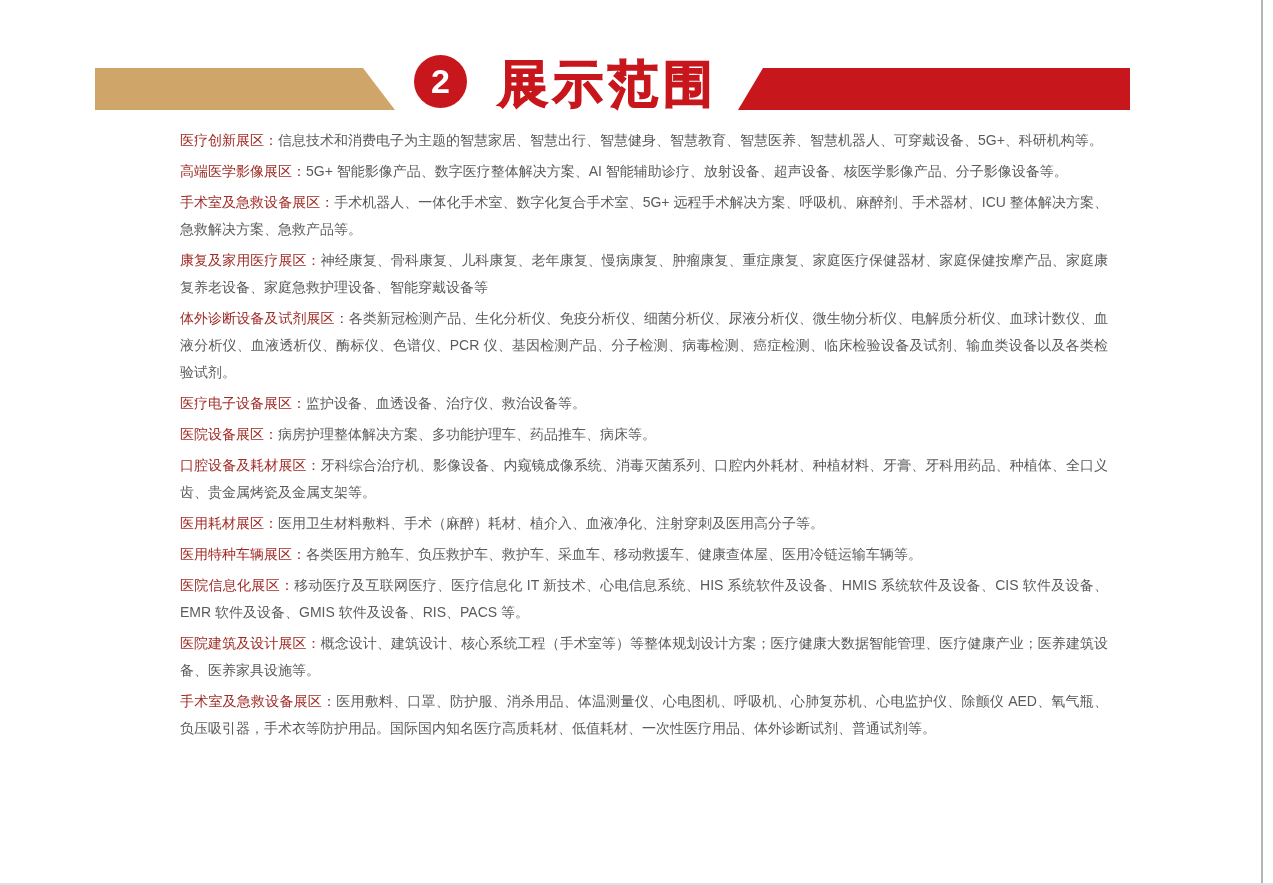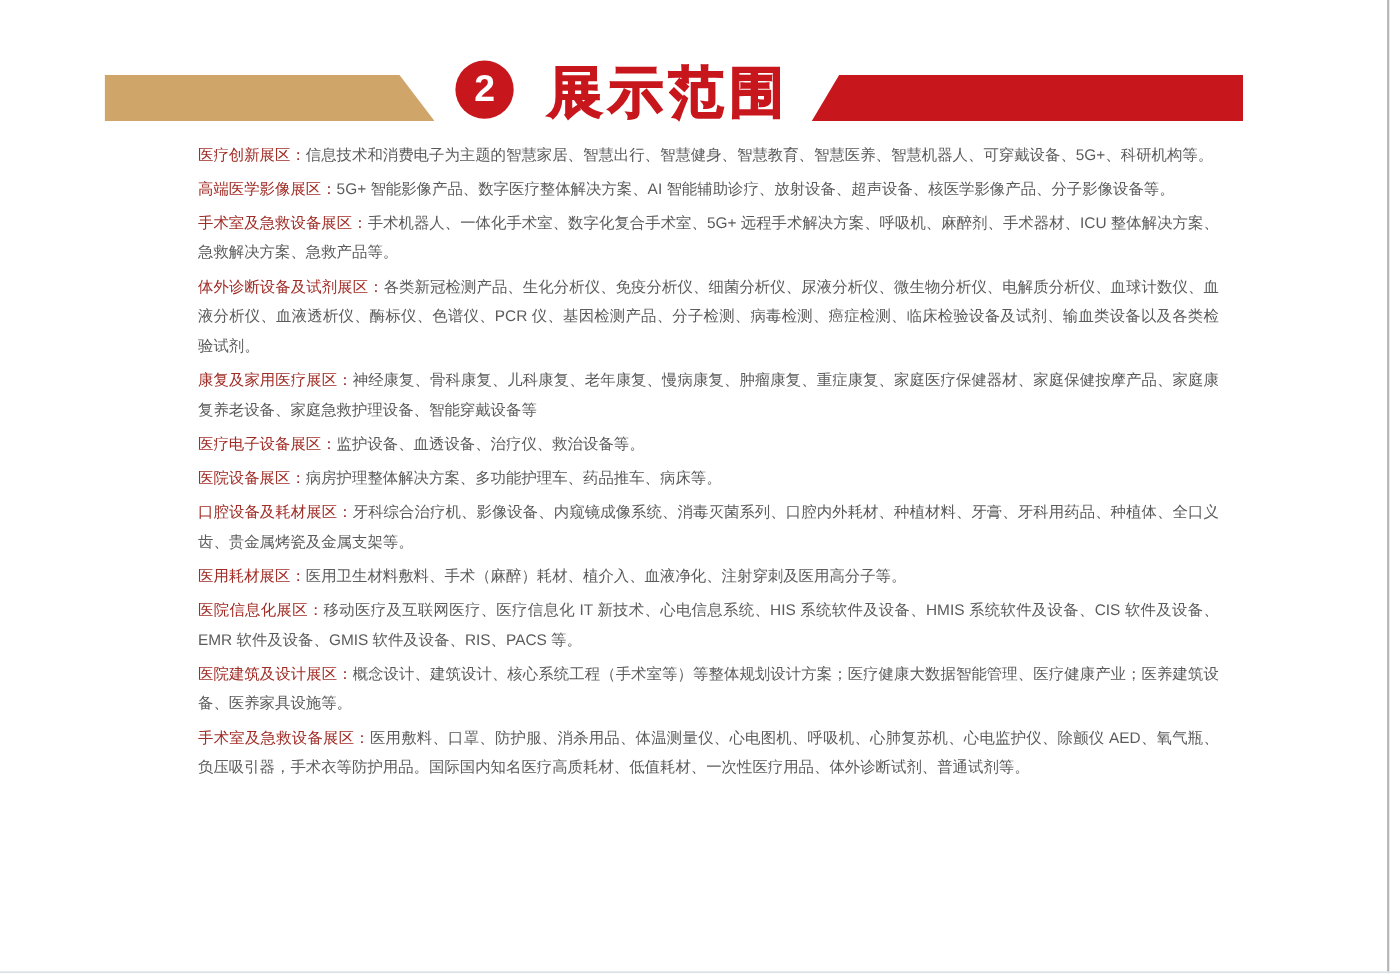--- a/index.html
+++ b/index.html
@@ -77,26 +77,27 @@
       <span>2</span>
     </div>
     <div class="section-title">展示范围</div>
     <div class="red-shape"></div>
   </div>
 
   <div class="content">
     <p class="zone"><span class="zone-label">医疗创新展区：</span><span class="zone-text">信息技术和消费电子为主题的智慧家居、智慧出行、智慧健身、智慧教育、智慧医养、智慧机器人、可穿戴设备、5G+、科研机构等。</span></p>
     <p class="zone"><span class="zone-label">高端医学影像展区：</span><span class="zone-text">5G+ 智能影像产品、数字医疗整体解决方案、AI 智能辅助诊疗、放射设备、超声设备、核医学影像产品、分子影像设备等。</span></p>
     <p class="zone"><span class="zone-label">手术室及急救设备展区：</span><span class="zone-text">手术机器人、一体化手术室、数字化复合手术室、5G+ 远程手术解决方案、呼吸机、麻醉剂、手术器材、ICU 整体解决方案、急救解决方案、急救产品等。</span></p>
+    <p class="zone"><span class="zone-label">康复及家用医疗展区：</span><span class="zone-text">神经康复、骨科康复、儿科康复、老年康复、慢病康复、肿瘤康复、重症康复、家庭医疗保健器材、家庭保健按摩产品、家庭康复养老设备、家庭急救护理设备、智能穿戴设备等</span></p>
     <p class="zone"><span class="zone-label">体外诊断设备及试剂展区：</span><span class="zone-text">各类新冠检测产品、生化分析仪、免疫分析仪、细菌分析仪、尿液分析仪、微生物分析仪、电解质分析仪、血球计数仪、血液分析仪、血液透析仪、酶标仪、色谱仪、PCR 仪、基因检测产品、分子检测、病毒检测、癌症检测、临床检验设备及试剂、输血类设备以及各类检验试剂。</span></p>
-    <p class="zone"><span class="zone-label">康复及家用医疗展区：</span><span class="zone-text">神经康复、骨科康复、儿科康复、老年康复、慢病康复、肿瘤康复、重症康复、家庭医疗保健器材、家庭保健按摩产品、家庭康复养老设备、家庭急救护理设备、智能穿戴设备等</span></p>
     <p class="zone"><span class="zone-label">医疗电子设备展区：</span><span class="zone-text">监护设备、血透设备、治疗仪、救治设备等。</span></p>
     <p class="zone"><span class="zone-label">医院设备展区：</span><span class="zone-text">病房护理整体解决方案、多功能护理车、药品推车、病床等。</span></p>
     <p class="zone"><span class="zone-label">口腔设备及耗材展区：</span><span class="zone-text">牙科综合治疗机、影像设备、内窥镜成像系统、消毒灭菌系列、口腔内外耗材、种植材料、牙膏、牙科用药品、种植体、全口义齿、贵金属烤瓷及金属支架等。</span></p>
     <p class="zone"><span class="zone-label">医用耗材展区：</span><span class="zone-text">医用卫生材料敷料、手术（麻醉）耗材、植介入、血液净化、注射穿刺及医用高分子等。</span></p>
+    <p class="zone"><span class="zone-label">医用特种车辆展区：</span><span class="zone-text">各类医用方舱车、负压救护车、救护车、采血车、移动救援车、健康查体屋、医用冷链运输车辆等。</span></p>
     <p class="zone"><span class="zone-label">医院信息化展区：</span><span class="zone-text">移动医疗及互联网医疗、医疗信息化 IT 新技术、心电信息系统、HIS 系统软件及设备、HMIS 系统软件及设备、CIS 软件及设备、EMR 软件及设备、GMIS 软件及设备、RIS、PACS 等。</span></p>
     <p class="zone"><span class="zone-label">医院建筑及设计展区：</span><span class="zone-text">概念设计、建筑设计、核心系统工程（手术室等）等整体规划设计方案；医疗健康大数据智能管理、医疗健康产业；医养建筑设备、医养家具设施等。</span></p>
     <p class="zone"><span class="zone-label">手术室及急救设备展区：</span><span class="zone-text">医用敷料、口罩、防护服、消杀用品、体温测量仪、心电图机、呼吸机、心肺复苏机、心电监护仪、除颤仪 AED、氧气瓶、负压吸引器，手术衣等防护用品。国际国内知名医疗高质耗材、低值耗材、一次性医疗用品、体外诊断试剂、普通试剂等。</span></p>
   </div>
 
   <div class="right-edge"></div>
   <div class="bottom-edge"></div>
 </div>
 
 </body></html>

